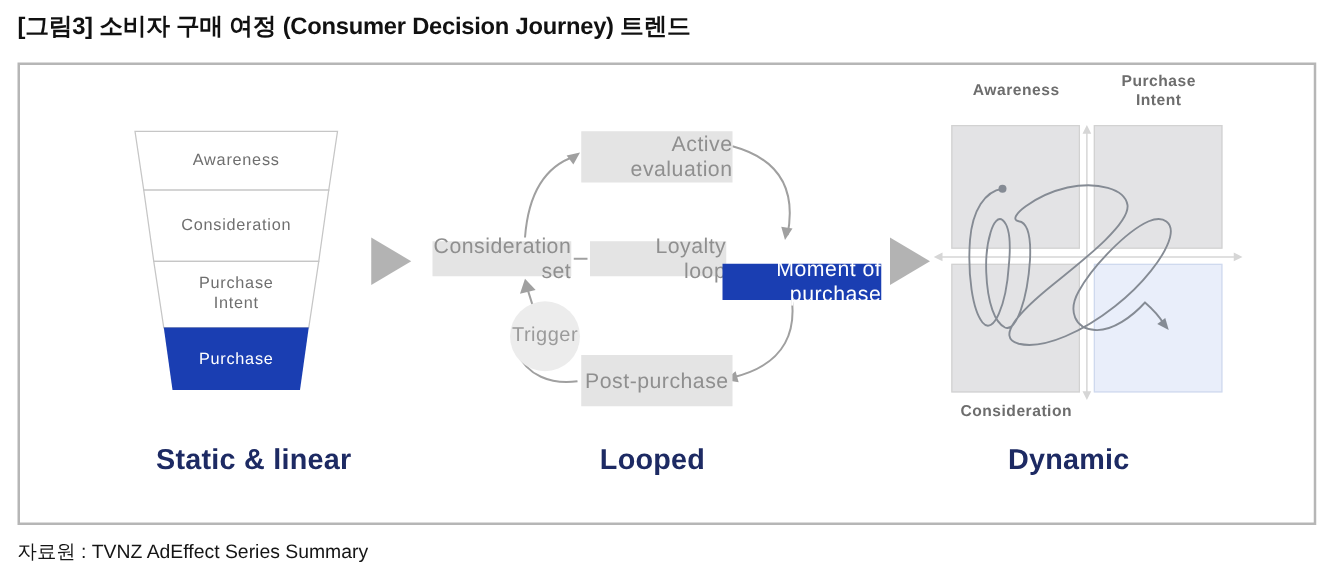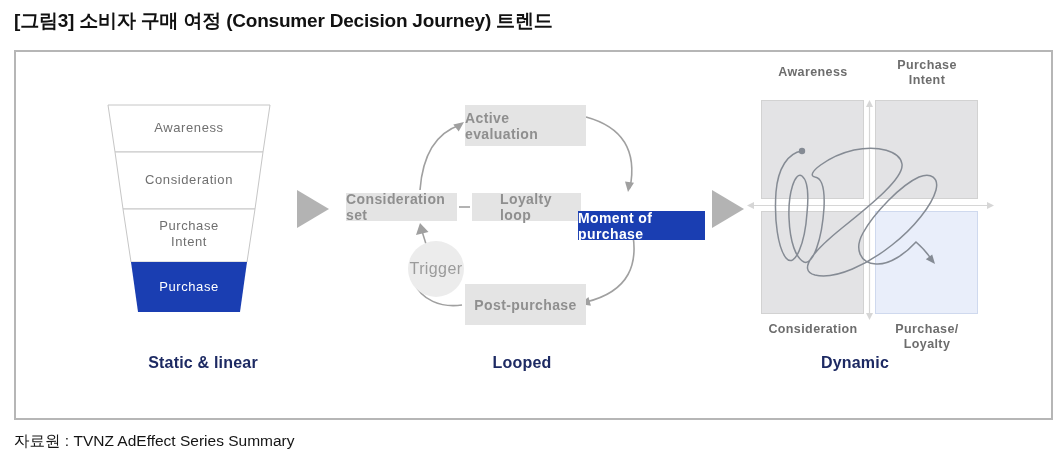--- a/index.html
+++ b/index.html
@@ -4,29 +4,29 @@
 <style>
   html,body{margin:0;padding:0;background:#fff;font-family:"Liberation Sans",sans-serif;}
   #stage{position:relative;width:1055px;height:465px;background:#fff;overflow:hidden;}
   .fig-title{position:absolute;left:14px;top:8px;font-size:19px;font-weight:bold;color:#111;letter-spacing:-0.2px;}
   .fig-source{position:absolute;left:14px;top:431px;font-size:15.5px;color:#151515;}
   .panel{position:absolute;left:14px;top:50px;width:1035px;height:366px;border:2px solid #b6b6b6;background:#fff;}
   .layer{position:absolute;left:0;top:0;width:1035px;height:366px;pointer-events:none;}
   .lbl{position:absolute;text-align:center;white-space:pre-line;}
   .funnel-lbl{width:160px;left:93px;font-size:13px;color:#6f6f6f;letter-spacing:0.6px;line-height:16px;}
   .funnel-lbl.blue{color:#fff;}
-  .loop-box{position:absolute;background:#e4e4e4;color:#8f8f8f;font-size:14px;letter-spacing:0.4px;
-            display:flex;align-items:center;justify-content:center;text-align:left;font-weight:bold;}
+  .loop-box{position:absolute;background:#e4e4e4;color:#8f8f8f;font-size:17px;letter-spacing:0.4px;
+            display:flex;align-items:center;justify-content:center;text-align:right;}
   .loop-box.blue{background:#1a3eb2;color:#fff;margin-top:18px;}
   .trigger{position:absolute;left:392px;top:189px;width:56px;height:56px;border-radius:50%;background:#ececec;
            color:#9b9b9b;font-size:16px;letter-spacing:0.4px;display:flex;align-items:center;justify-content:center;}
   .quad{position:absolute;width:103px;background:#e3e3e5;border:1px solid #d2d2d2;box-sizing:border-box;}
   .quad.blue{background:#e9eefa;border-color:#cfd9ee;}
   .quad-lbl{width:110px;font-size:12.5px;font-weight:bold;color:#6d6d6d;letter-spacing:0.4px;line-height:15px;}
-  .caption{width:240px;font-size:16px;font-weight:bold;color:#1d2a63;letter-spacing:0.2px;}
+  .caption{width:240px;font-size:23px;font-weight:bold;color:#1d2a63;letter-spacing:0.2px;}
 </style>
 </head>
 <body>
 
 <div id="stage">
 
   <div class="fig-title">[그림3] 소비자 구매 여정 (Consumer Decision Journey) 트렌드</div>
 
   <div class="panel">
 
@@ -84,22 +84,20 @@
 
     <div class="quad" style="left:745px;top:48px;height:99px;"></div>
     <div class="quad" style="left:859px;top:48px;height:99px;"></div>
     <div class="quad" style="left:745px;top:159px;height:103px;"></div>
     <div class="quad blue" style="left:859px;top:159px;height:103px;"></div>
 
     <div class="lbl quad-lbl" style="left:742px;top:13px;">Awareness</div>
     <div class="lbl quad-lbl" style="left:856px;top:6px;">Purchase
 Intent</div>
     <div class="lbl quad-lbl" style="left:742px;top:270px;">Consideration</div>
-    <div class="lbl quad-lbl" style="left:856px;top:270px;">Purchase/
-Loyalty</div>
 
     <svg class="layer" viewBox="0 0 1035 366" style="z-index:5;">
       <g>
         <circle cx="786" cy="99" r="3.2" fill="#858b94"></circle>
         <path d="M 786,99
                  C 772,101 762,116 760,140
                  C 758,168 762,196 770,206
                  C 779,217 789,191 791,161
                  C 793,141 791,128 786,124
                  C 779,119 772,141 773,166

